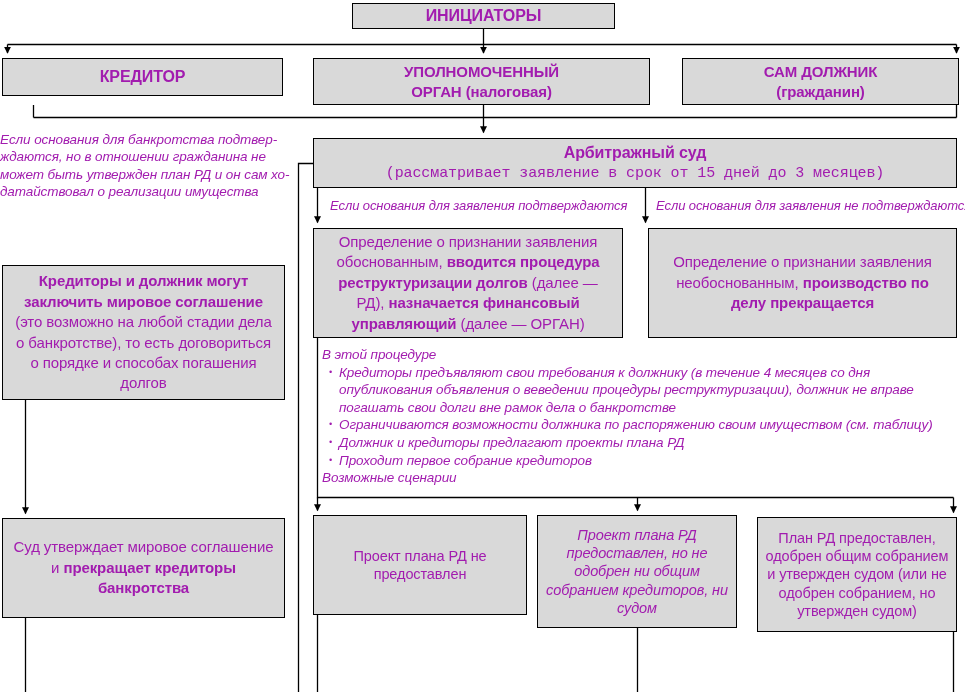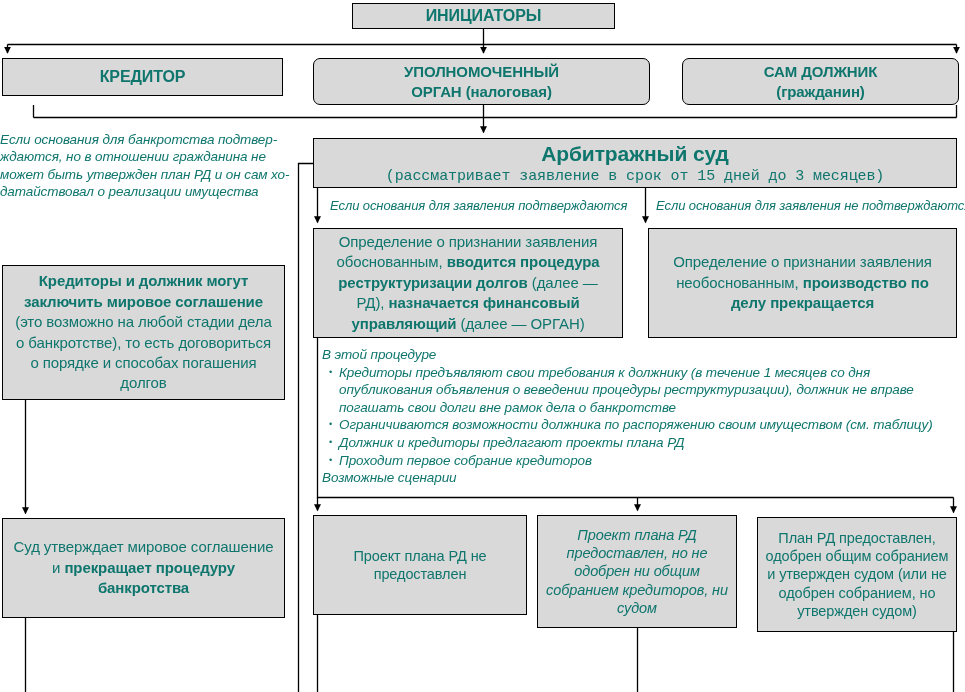--- a/index.html
+++ b/index.html
@@ -1,43 +1,43 @@
 <!DOCTYPE html>
 <html lang="ru"><head>
 <meta charset="utf-8">
 <style>
   html,body{margin:0;padding:0;background:#fff;}
   .stage{
     position:relative;width:965px;height:692px;background:var(--bg,#fff);
-    font-family:"Liberation Sans","DejaVu Sans",sans-serif;color:#0f766e;
+    font-family:"Liberation Sans","DejaVu Sans",sans-serif;color:#a21caf;
     overflow:hidden;letter-spacing:-0.1px;
   }
   svg.connectors{position:absolute;left:0;top:0;width:965px;height:692px;}
   svg.connectors path{stroke:var(--line,#000);stroke-width:1.3;fill:none;}
   svg.connectors .head{fill:var(--line,#000);stroke:none;}
   .box{
     position:absolute;background:var(--fill,#d9d9d9);border:1.4px solid var(--line,#000);
     box-sizing:border-box;display:flex;flex-direction:column;align-items:center;justify-content:center;
     text-align:center;line-height:1.3;
   }
   .bold{font-weight:700;}
-  .pre{white-space:pre-line;border-radius:7px;}
+  .pre{white-space:pre-line;}
   .hdr{font-weight:700;font-size:15.5px;}
   .note{
     position:absolute;font-style:italic;font-size:13.5px;text-align:left;line-height:1.28;
     white-space:pre-line;
   }
   .branch-label{position:absolute;font-style:italic;font-size:13px;white-space:nowrap;}
   .seg{font-size:15px;line-height:1.36;padding:4px 9px;}
   .seg span{white-space:pre-wrap;}
   .procedure{position:absolute;left:322px;top:346px;width:640px;font-style:italic;font-size:13.5px;line-height:17.6px;}
   .bullet-row{display:flex;}
   .bullet-marker{flex:none;width:17px;text-align:center;font-size:9px;line-height:17.6px;}
   .bullet-text{flex:1;}
-  .court-title{font-weight:700;font-size:21px;}
+  .court-title{font-weight:700;font-size:16px;}
   .court-sub{font-size:15px;font-family:Liberation Mono, monospace;}
   .scn{font-size:14.5px;line-height:1.25;padding:3px 6px;}
 </style>
 </head>
 <body>
 
 <div class="stage" style="--line: #000000; --fill: #d9d9d9; --bg: #ffffff;">
 
   <svg class="connectors" viewBox="0 0 965 692" aria-hidden="true">
     <defs>
@@ -117,21 +117,21 @@
 
   <div class="box seg" style="left:2px;top:265px;width:283px;height:135px;">
       <div><span class="bold">Кредиторы и должник могут заключить мировое соглашение</span><span> (это возможно на любой стадии дела о банкротстве), то есть договориться о порядке и способах погашения долгов</span></div>
     </div>
 
   <div class="procedure">
     <div>В этой процедуре</div>
     <div>
         <div class="bullet-row">
           <span class="bullet-marker">•</span>
-          <span class="bullet-text">Кредиторы предъявляют свои требования к должнику (в течение 1 месяцев со дня опубликования объявления о веведении процедуры реструктуризации), должник не вправе погашать свои долги вне рамок дела о банкротстве</span>
+          <span class="bullet-text">Кредиторы предъявляют свои требования к должнику (в течение 4 месяцев со дня опубликования объявления о веведении процедуры реструктуризации), должник не вправе погашать свои долги вне рамок дела о банкротстве</span>
         </div>
         <div class="bullet-row">
           <span class="bullet-marker">•</span>
           <span class="bullet-text">Ограничиваются возможности должника по распоряжению своим имуществом (см. таблицу)</span>
         </div>
         <div class="bullet-row">
           <span class="bullet-marker">•</span>
           <span class="bullet-text">Должник и кредиторы предлагают проекты плана РД</span>
         </div>
         <div class="bullet-row">
@@ -148,16 +148,16 @@
 
   <div class="box scn" style="left:537px;top:515px;width:200px;height:113px;font-style:italic;">
     <span>Проект плана РД предоставлен, но не одобрен ни общим собранием кредиторов, ни судом</span>
   </div>
 
   <div class="box scn" style="left:757px;top:517px;width:200px;height:115px;">
     <span>План РД предоставлен, одобрен общим собранием и утвержден судом (или не одобрен собранием, но утвержден судом)</span>
   </div>
 
   <div class="box seg" style="left:2px;top:518px;width:283px;height:100px;">
-      <div><span>Суд утверждает мировое соглашение и </span><span class="bold">прекращает процедуру банкротства</span></div>
+      <div><span>Суд утверждает мировое соглашение и </span><span class="bold">прекращает кредиторы банкротства</span></div>
     </div>
 
 </div>
 
 </body></html>

